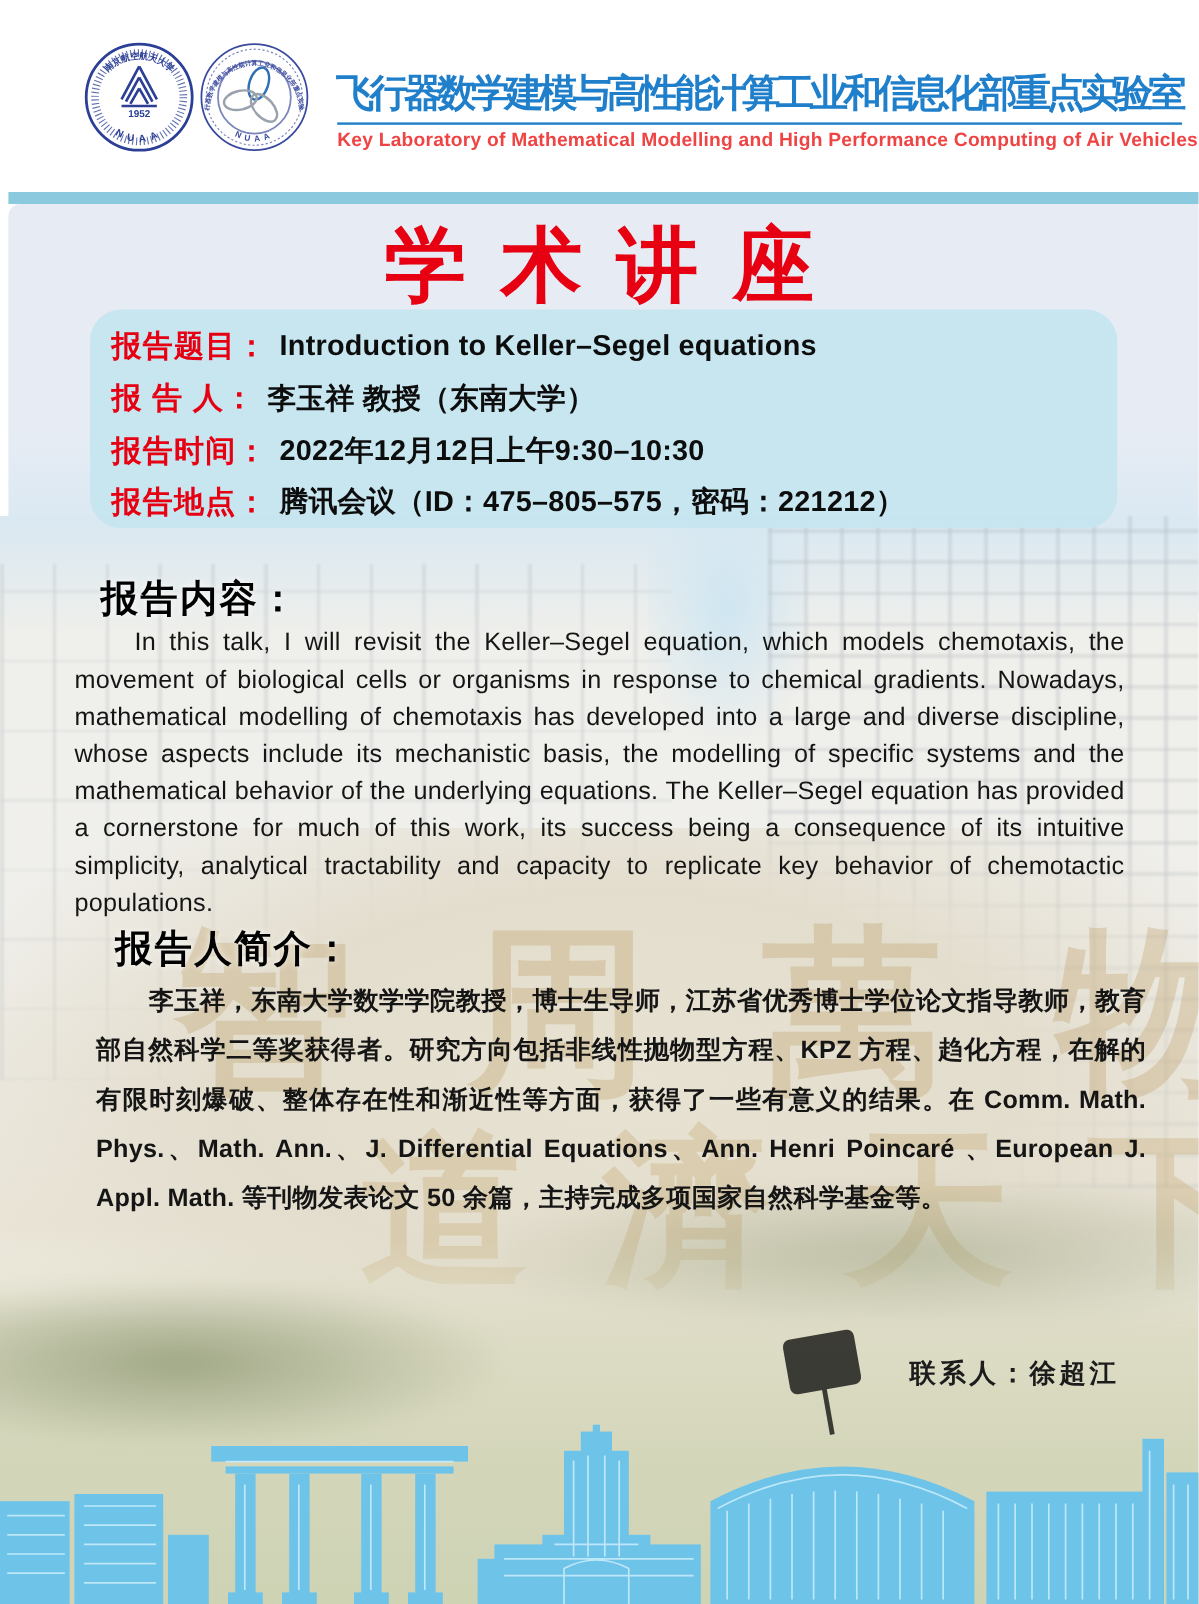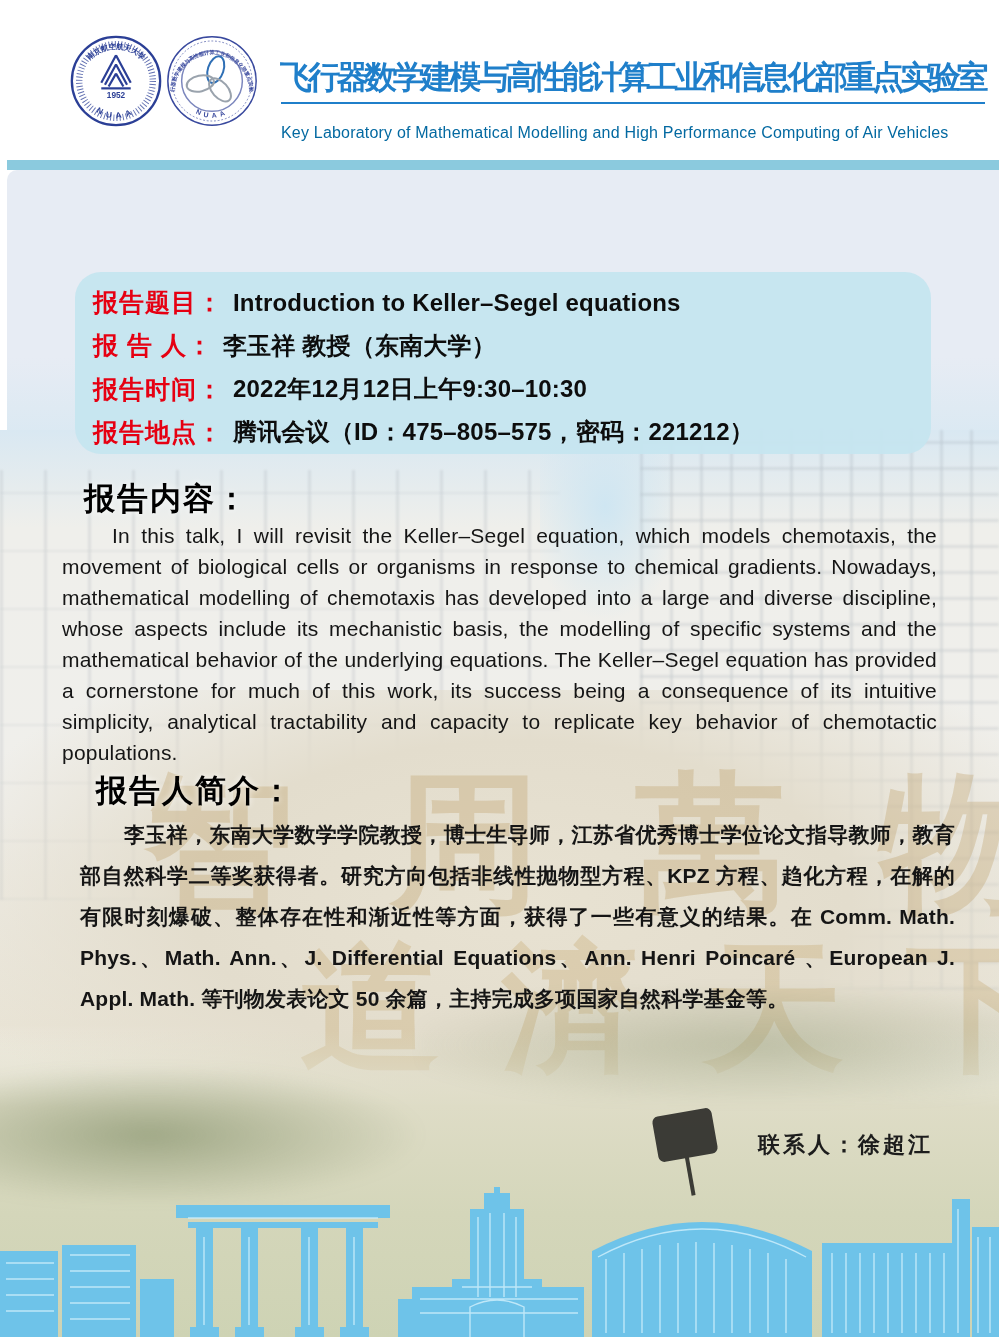--- a/index.html
+++ b/index.html
@@ -66,32 +66,32 @@
   .header{position:absolute;left:0;top:0;width:999px;height:160px;background:#ffffff;z-index:10;}
   .logo{position:absolute;top:33px;}
   .logo.l1{left:70px;}
   .logo.l2{left:166px;}
   .org-zh{
     position:absolute;left:280px;top:56px;width:710px;
     font-size:32px;font-weight:700;letter-spacing:-3.8px;color:#1f7fca;white-space:nowrap;
   }
   .org-divider{position:absolute;left:281px;top:102px;width:704px;height:2px;background:#1f7fca;}
   .org-en{
-    position:absolute;left:281px;top:124px;width:710px;
-    font-size:16px;font-weight:400;letter-spacing:.2px;color:#0369a1;white-space:nowrap;
+    position:absolute;left:281px;top:109px;width:710px;
+    font-size:16px;font-weight:700;letter-spacing:.2px;color:#ef4444;white-space:nowrap;
   }
   .ribbon{position:absolute;left:7px;top:160px;width:992px;height:10px;background:#8bcade;z-index:10;}
   
   .poster-title{
     position:absolute;left:0;top:176px;width:999px;z-index:6;text-align:center;
     font-size:68px;font-weight:900;color:#e60012;letter-spacing:.42em;text-indent:.42em;
     font-family:"Liberation Sans",sans-serif;
   }
   .info-card{
-    position:absolute;left:75px;top:272px;width:856px;height:182px;z-index:6;
+    position:absolute;left:75px;top:258px;width:856px;height:182px;z-index:6;
     background:rgba(198,229,239,.96);border-radius:26px;
     display:flex;flex-direction:column;padding:9px 0 0 18px;box-sizing:border-box;
   }
   .info-row{height:45px;display:flex;align-items:center;white-space:nowrap;}
   .info-label{font-size:25px;font-weight:800;color:#e60012;letter-spacing:1px;}
   .info-value{font-size:24px;font-weight:700;color:#0d0d0d;margin-left:10px;letter-spacing:.2px;}
   .sec-heading{
     position:absolute;z-index:6;font-size:31px;font-weight:800;color:#000000;letter-spacing:2px;
     text-shadow:0 0 6px rgba(255,255,255,.85);white-space:nowrap;
   }
@@ -220,20 +220,21 @@
         <textPath href="#arcB2" startOffset="50%" text-anchor="middle">NUAA</textPath>
       </text>
     </svg>
 
     <div class="org-zh">飞行器数学建模与高性能计算工业和信息化部重点实验室</div>
     <div class="org-divider"></div>
     <div class="org-en">Key Laboratory of Mathematical Modelling and High Performance Computing of Air Vehicles</div>
   </div>
   <div class="ribbon"></div>
 
+  <div class="poster-title">学术讲座</div>
 
   <div class="info-card">
     <div class="info-row">
       <span class="info-label">报告题目：</span>
       <span class="info-value">Introduction to Keller–Segel equations</span>
     </div>
     <div class="info-row">
       <span class="info-label">报 告 人：</span>
       <span class="info-value">李玉祥 教授（东南大学）</span>
     </div>

